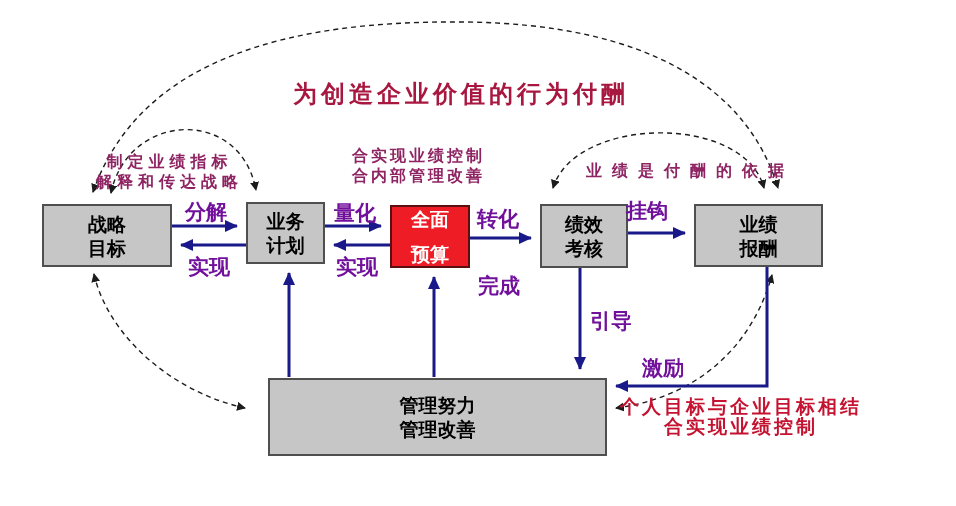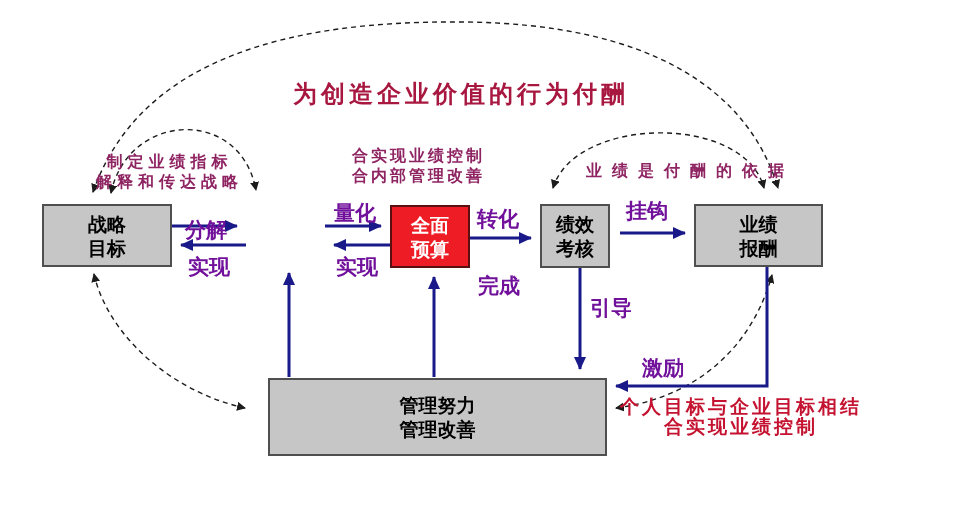--- a/index.html
+++ b/index.html
@@ -74,49 +74,53 @@
     <path class="solid" d="M434,377 L434,277" marker-end="url(#arrow-navy)"></path>
     <path class="solid" d="M580,268 L580,369" marker-end="url(#arrow-navy)"></path>
     <path class="solid" d="M767,267 L767,386 L616,386" marker-end="url(#arrow-navy)"></path>
   </svg>
 
   <div class="box" style="left:42px;top:204px;width:130px;height:63px;">
     <span>战略</span>
     <span>目标</span>
   </div>
 
+  <div class="box" style="left:246px;top:202px;width:79px;height:62px;">
+    <span>业务</span>
+    <span>计划</span>
+  </div>
 
-  <div class="box red" style="left:390px;top:205px;width:80px;height:63px;">
+  <div class="box red" style="left:390px;top:205px;width:80px;height:63px;justify-content:space-between;">
     <span>全面</span>
     <span>预算</span>
   </div>
 
-  <div class="box" style="left:540px;top:204px;width:70px;height:64px;">
+  <div class="box" style="left:540px;top:204px;width:88px;height:64px;">
     <span>绩效</span>
     <span>考核</span>
   </div>
 
   <div class="box" style="left:694px;top:204px;width:129px;height:63px;">
     <span>业绩</span>
     <span>报酬</span>
   </div>
 
   <div class="box" style="left:268px;top:378px;width:339px;height:78px;">
     <span>管理努力</span>
     <span>管理改善</span>
   </div>
 
-  <div class="plabel" style="left:185px;top:216px;text-align:right;">分解</div>
+  <div class="plabel" style="left:185px;top:198px;text-align:right;">分解</div>
   <div class="plabel" style="left:188px;top:253px;">实现</div>
   <div class="plabel" style="left:334px;top:199px;">量化</div>
   <div class="plabel" style="left:336px;top:253px;">实现</div>
   <div class="plabel" style="left:477px;top:205px;">转化</div>
   <div class="plabel" style="left:478px;top:248px;margin-top:24px;">完成</div>
   <div class="plabel" style="left:626px;top:197px;">挂钩</div>
-  <div class="plabel" style="left:590px;top:294px;">引导</div>
+  <div class="plabel" style="left:590px;top:307px;">引导</div>
   <div class="plabel" style="left:642px;top:354px;">激励</div>
 
   <div id="diagram-title">为创造企业价值的行为付酬</div>
 
   <div class="note" id="note-left">
     <div>制定业绩指标</div>
     <div>解释和传达战略</div>
   </div>
 
   <div class="note" id="note-center">

